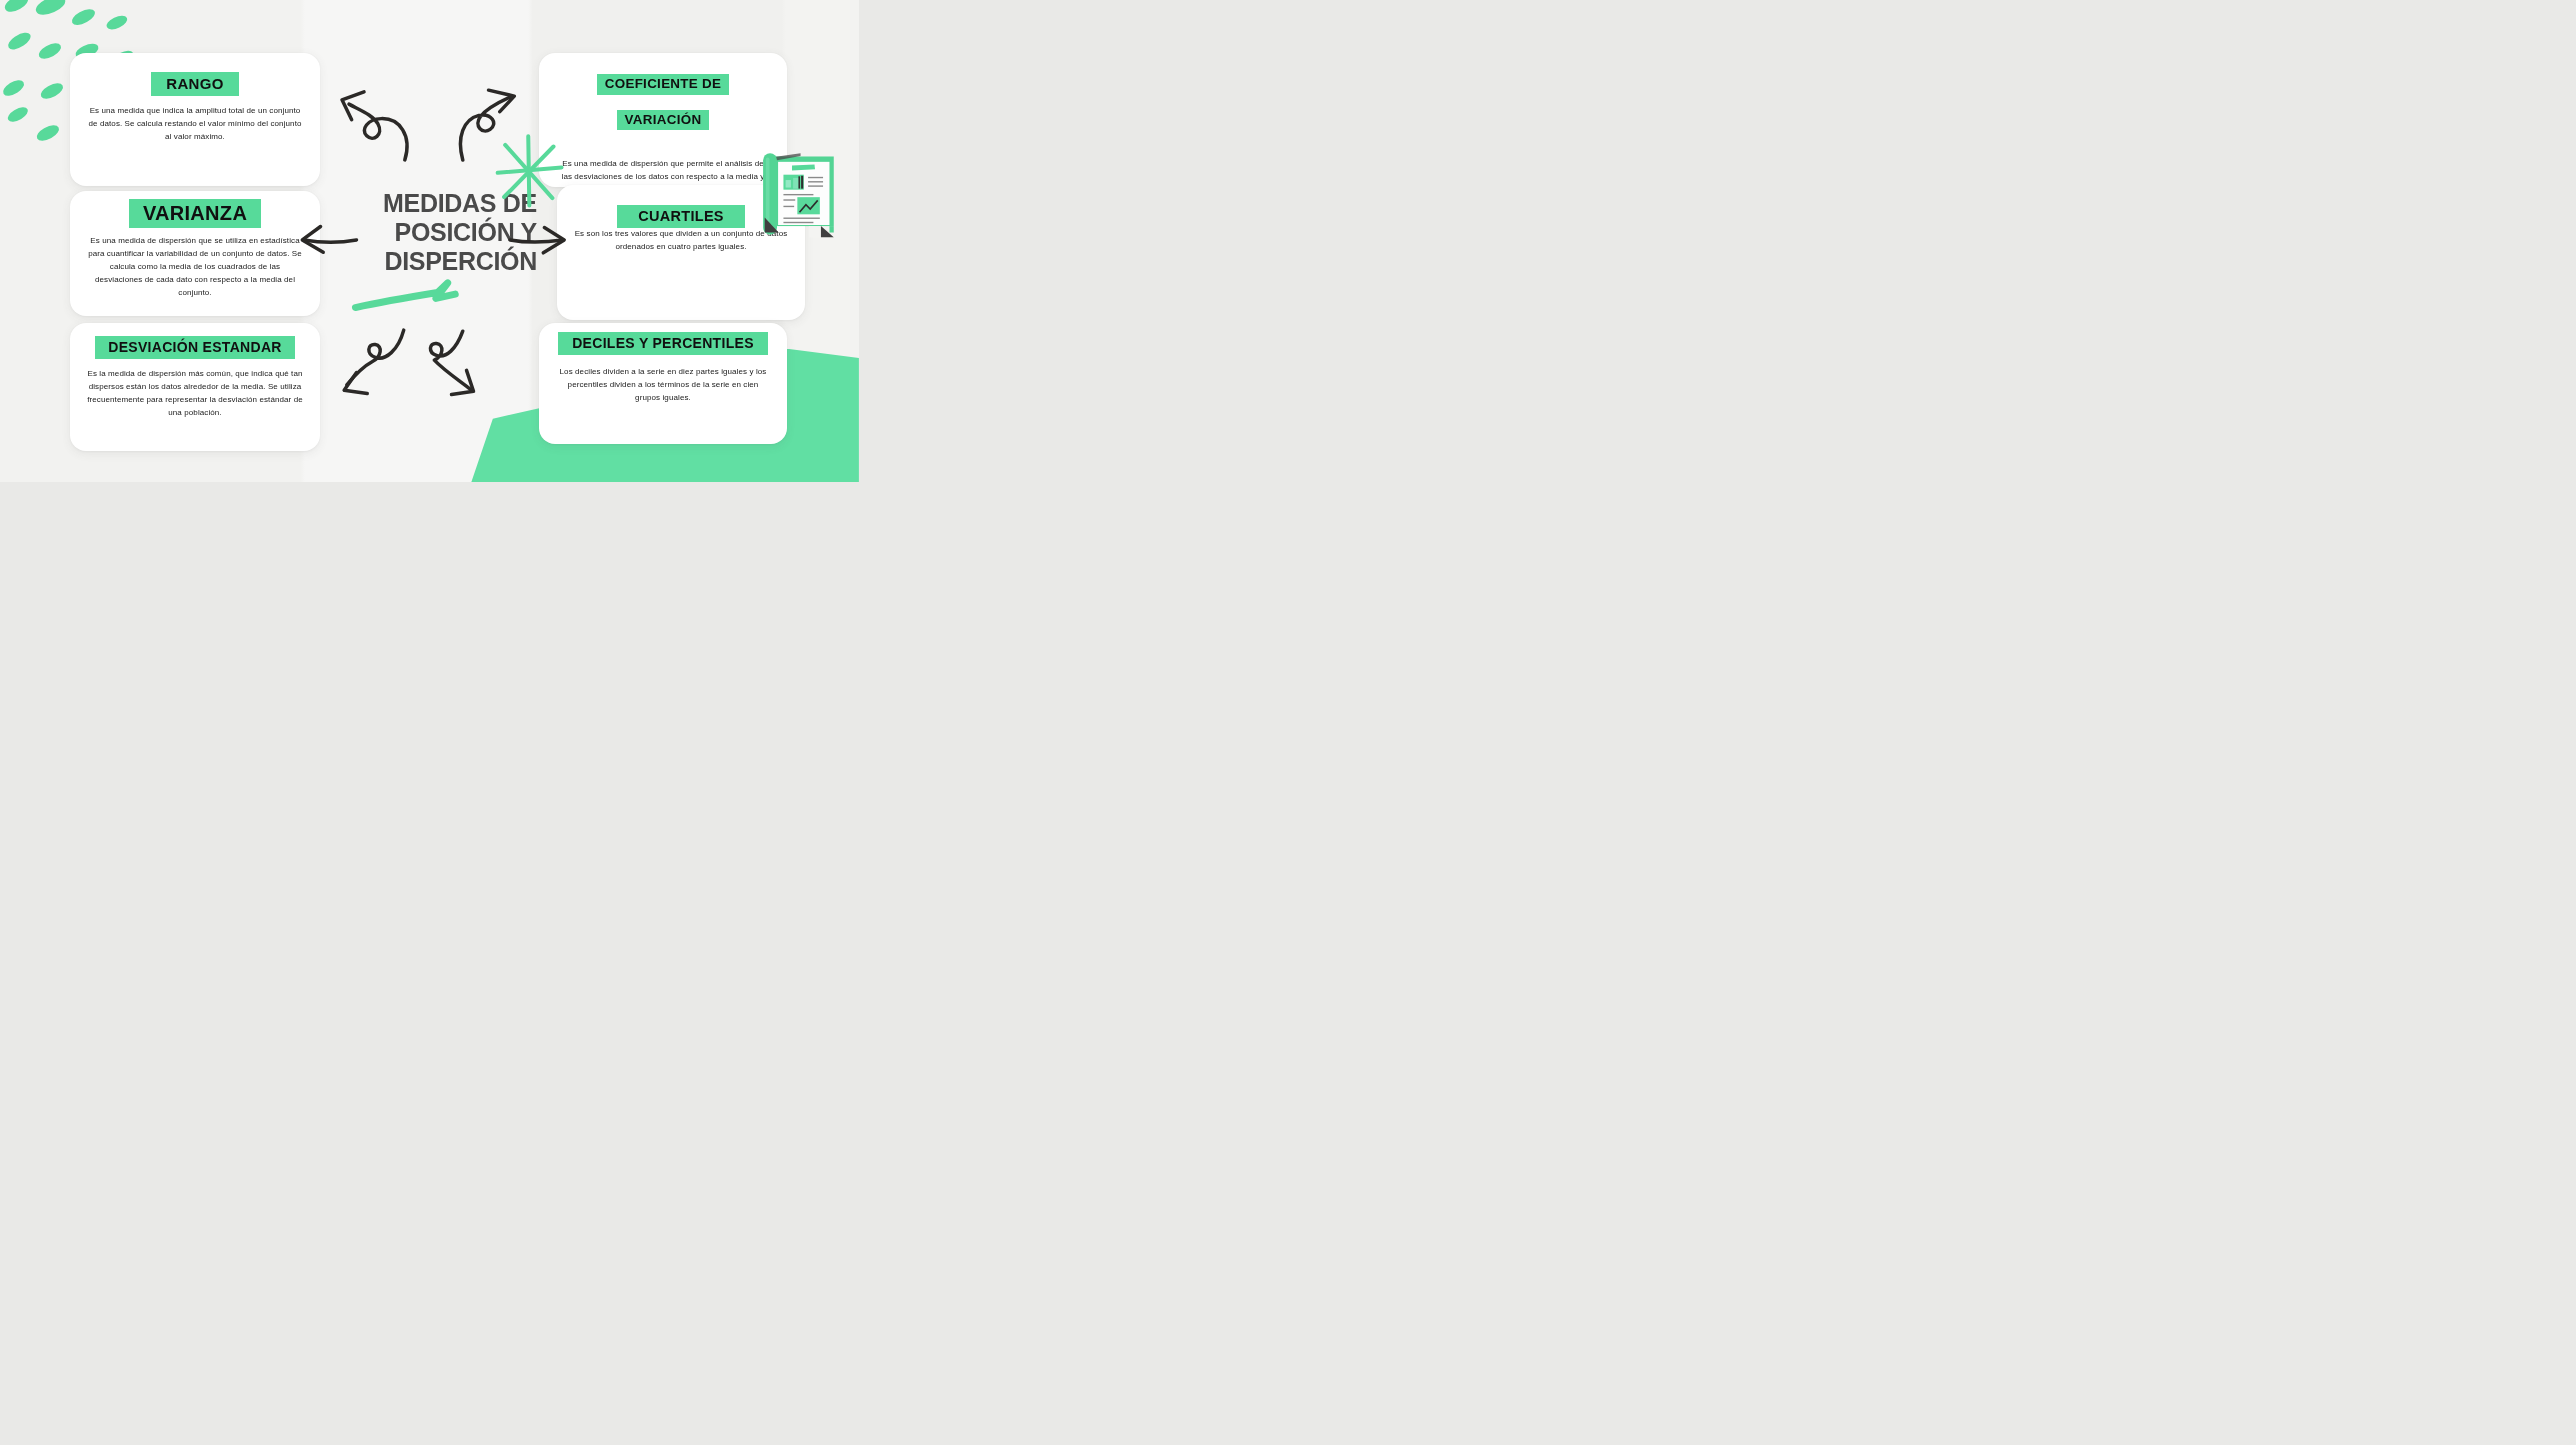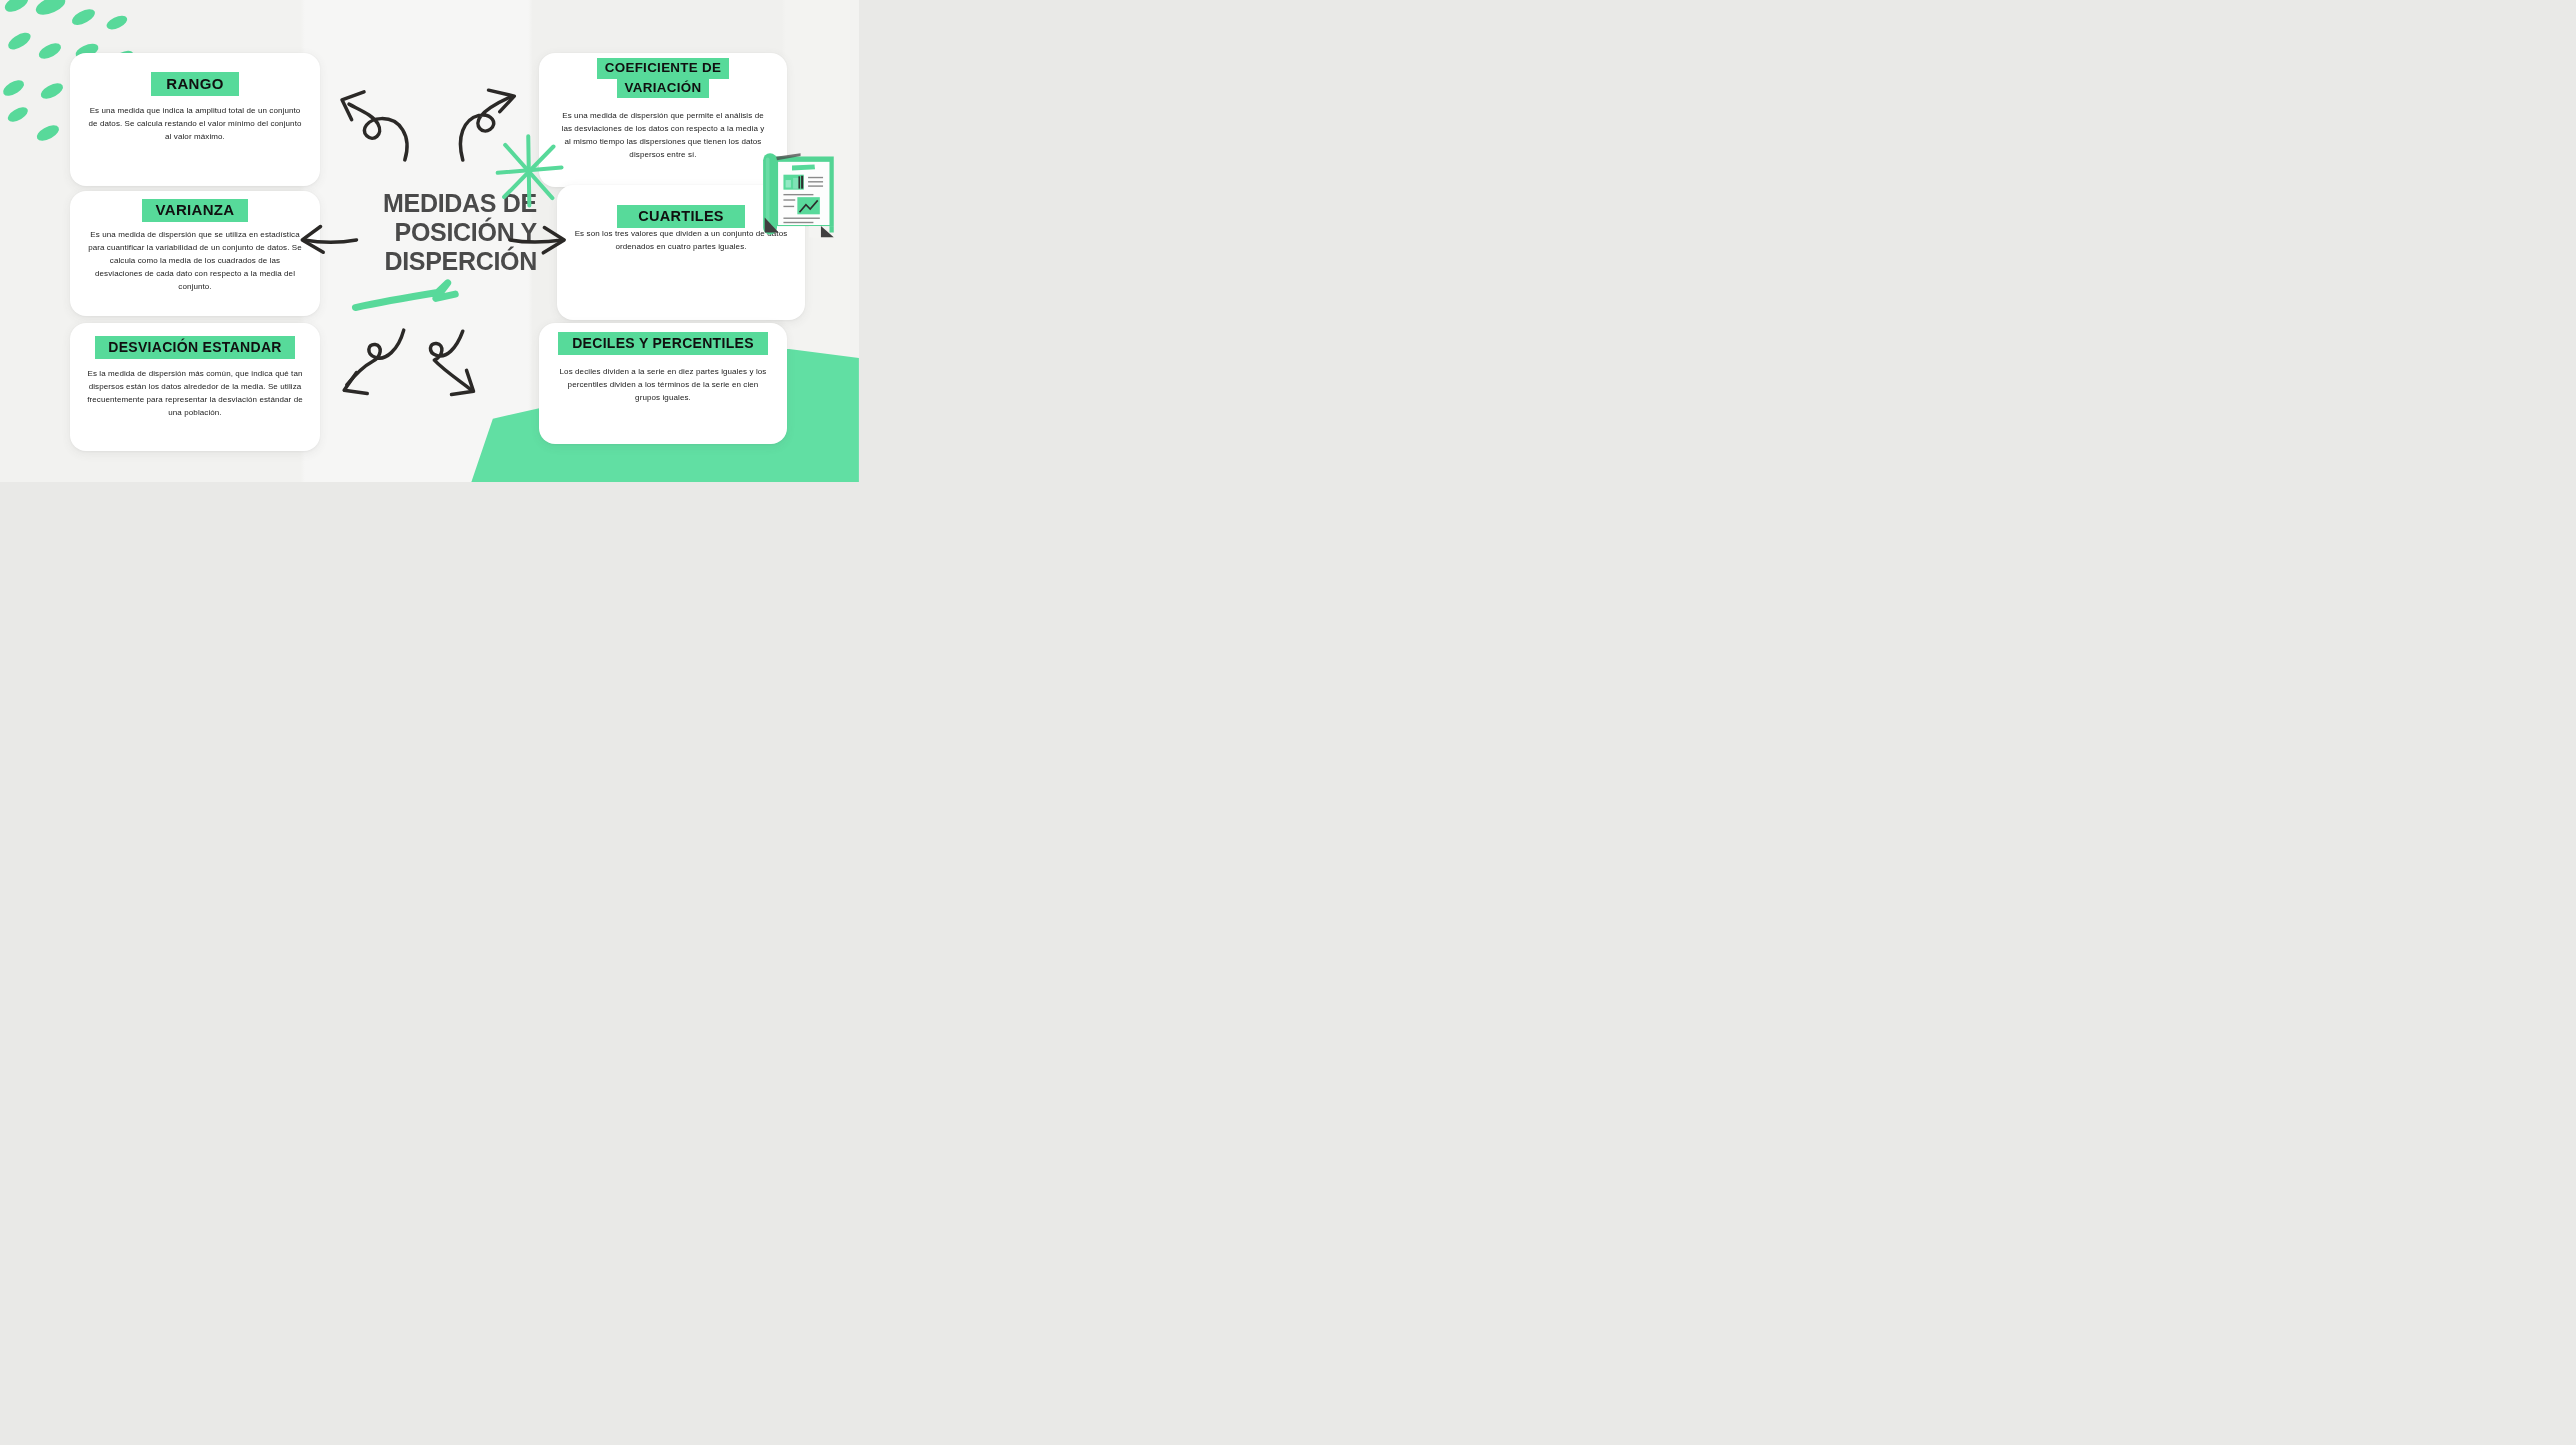--- a/index.html
+++ b/index.html
@@ -25,21 +25,21 @@
   #card-coeficiente{left:539px;top:53px;width:248px;height:129px;padding-top:5.4px;}
   #card-cuartiles{left:557px;top:185px;width:248px;height:115px;padding-top:20.4px;}
   #card-deciles{left:539px;top:323px;width:248px;height:112px;padding-top:9px;}
   #card-rango .body{margin-top:9px;}
   #card-varianza .body{margin-top:7.5px;}
   #card-desviacion .body{margin-top:9.7px;}
   #card-coeficiente .body{margin-top:12px;padding:0 22px;}
   #card-cuartiles .body{}
   #card-deciles .body{margin-top:10.7px;}
   .chip-stack{display:flex;flex-direction:column;align-items:center;}
-  .chip-stack .chip{margin:0;}
+  .chip-stack .chip{margin:16px;}
   .chip-stack .chip + .chip{margin-top:-1.1px;}
   
   #center-title{position:absolute;left:322px;top:189px;width:215px;text-align:right;z-index:2;}
   #center-title .tline{font-weight:bold;font-size:25px;line-height:29px;color:#4a4a4a;
       letter-spacing:-0.3px;}
   
   #overlay{position:absolute;left:0;top:0;z-index:4;pointer-events:none;}
   #poly{position:absolute;left:0;top:0;z-index:1;}
   #doc-illustration{position:absolute;left:763px;top:149px;width:73px;height:91px;z-index:5;}
 </style>
@@ -66,21 +66,21 @@
     <div class="dab" style="left:7px;top:109px;width:22px;height:11.3px;transform:rotate(-31deg)"></div>
     <div class="dab" style="left:36px;top:127px;width:24px;height:12.3px"></div>
   </div>
 
   <div class="card" id="card-rango">
     <span class="chip" style="font-size:15px;padding:2.7px 15px">RANGO</span>
     <p class="body">Es una medida que indica la amplitud total de un conjunto de datos. Se calcula restando el valor mínimo del conjunto al valor máximo.</p>
   </div>
 
   <div class="card" id="card-varianza">
-    <span class="chip" style="font-size:15px;padding:2.7px 14px">VARIANZA</span>
+    <span class="chip" style="font-size:20px;padding:2.7px 14px">VARIANZA</span>
     <p class="body">Es una medida de dispersión que se utiliza en estadística para cuantificar la variabilidad de un conjunto de datos. Se calcula como la media de los cuadrados de las desviaciones de cada dato con respecto a la media del conjunto.</p>
   </div>
 
   <div class="card" id="card-desviacion">
     <span class="chip">DESVIACIÓN ESTANDAR</span>
     <p class="body">Es la medida de dispersión más común, que indica qué tan dispersos están los datos alrededor de la media. Se utiliza frecuentemente para representar la desviación estándar de una población.</p>
   </div>
 
   <div class="card" id="card-coeficiente">
     <div class="chip-stack">

